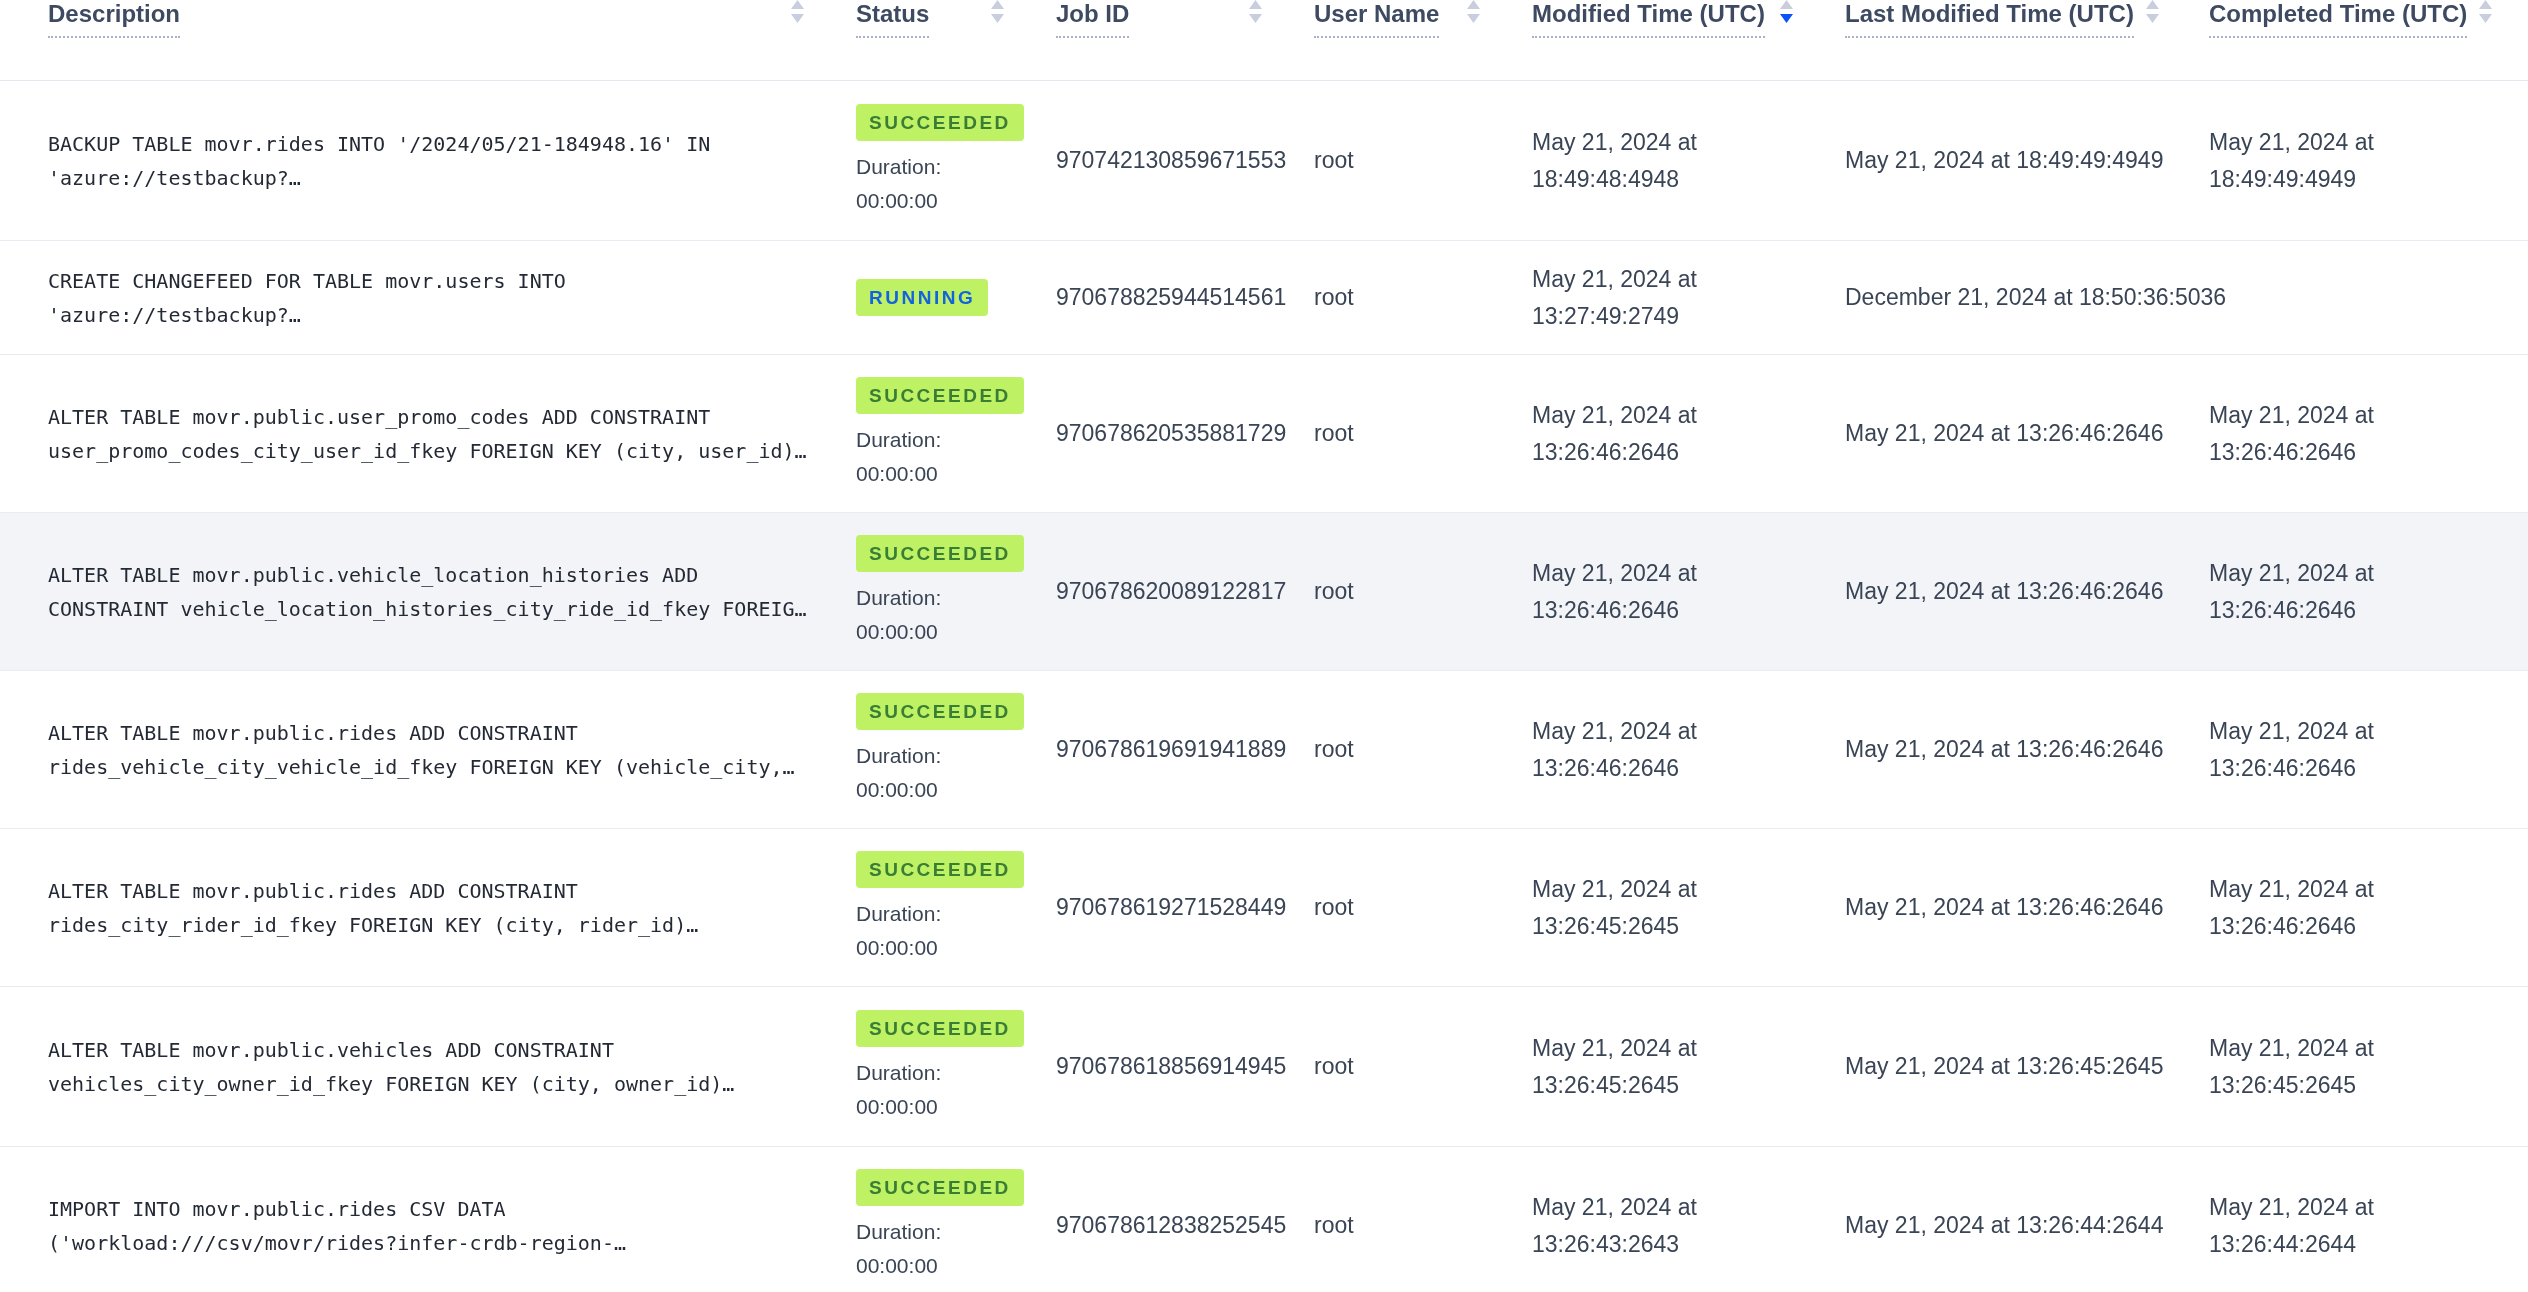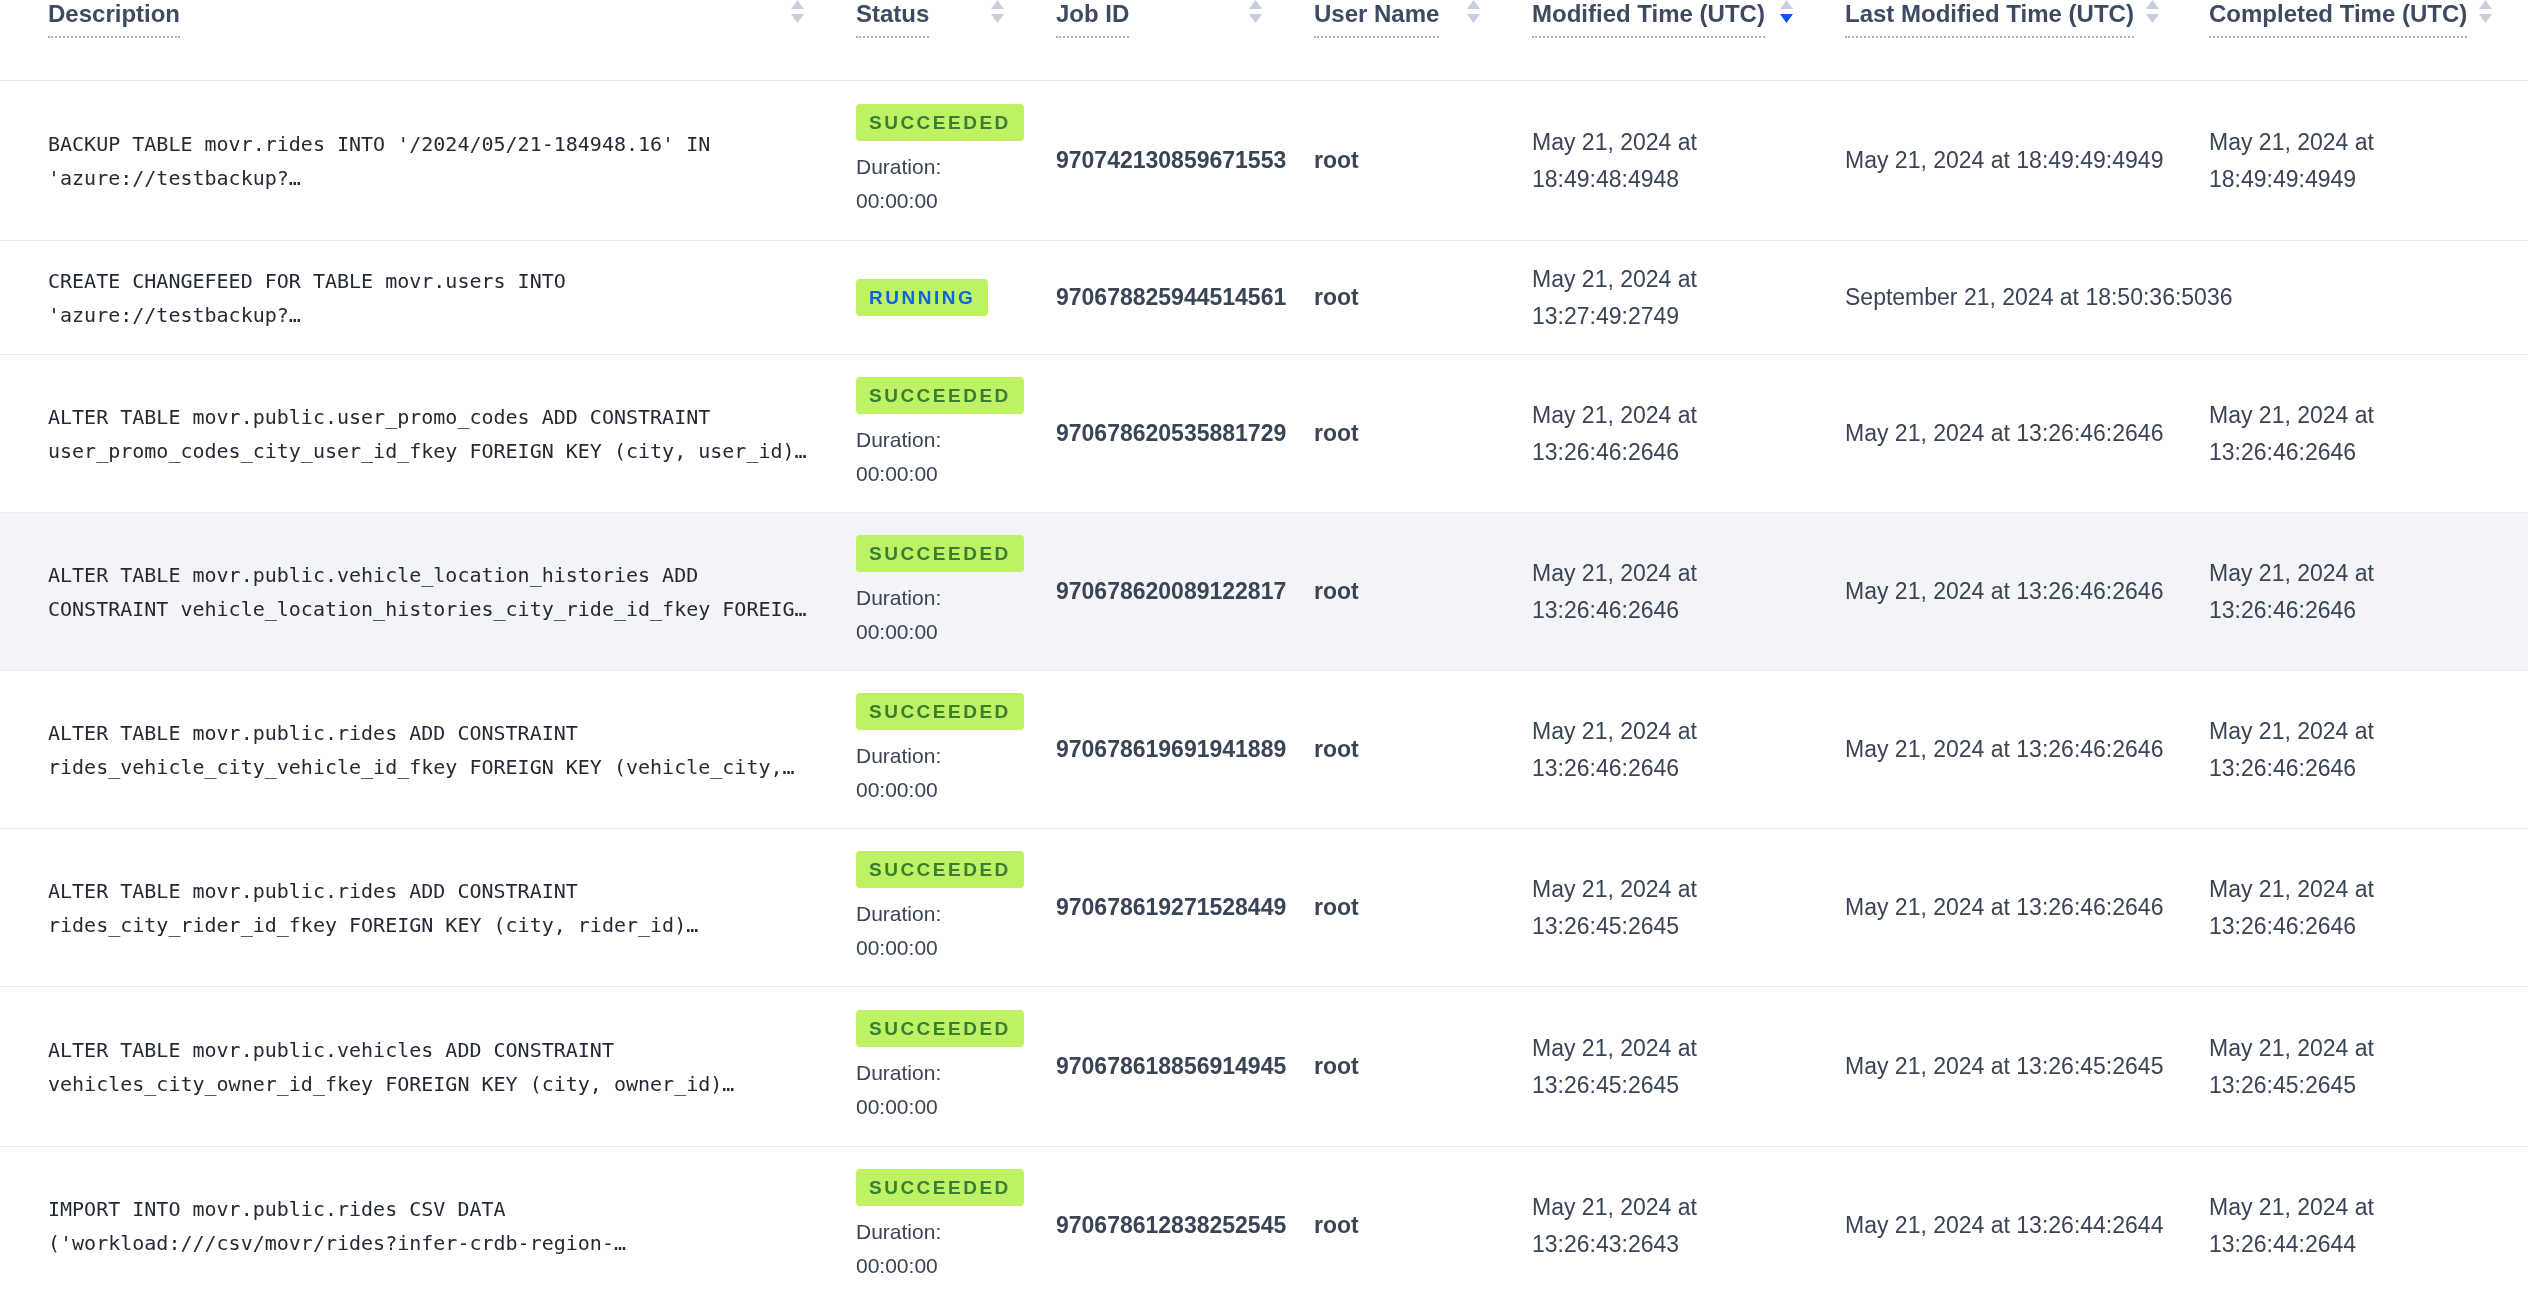--- a/index.html
+++ b/index.html
@@ -49,21 +49,21 @@
     font-size:19px; font-weight:700; letter-spacing:2.5px;
     color:#3a7d35; background:#bef264; white-space:nowrap;
   }
   .badge.running { color:#1363e0; background:#bef264; }
   .duration {
     margin-top:9px; font-size:21px; line-height:34px;
     color:#394455; white-space:pre-line;
   }
   .duration:empty { display:none; }
 
-  .cell-text { font-size:23px; color:#394455;font-weight:bold; }
+  .cell-text { font-size:23px; color:#394455; }
   .time-wrap { font-size:23px; line-height:37px; color:#394455; white-space:pre-line; }
   .time-line { font-size:23px; line-height:37px; color:#394455; white-space:nowrap; }
 </style>
 </head>
 <body>
 
 <div class="jobs-table">
 
   <div class="thead">
     <div class="th">
@@ -152,21 +152,21 @@
     <div class="td desc">CREATE CHANGEFEED FOR TABLE movr.users INTO
 'azure://testbackup?…</div>
     <div class="td status-cell">
       <span class="badge running">RUNNING</span>
 
     </div>
     <div class="td cell-text">970678825944514561</div>
     <div class="td cell-text">root</div>
     <div class="td time-wrap">May 21, 2024 at
 13:27:49:2749</div>
-    <div class="td time-line">September 21, 2024 at 18:50:36:5036</div>
+    <div class="td time-line">December 21, 2024 at 18:50:36:5036</div>
     <div class="td time-wrap"></div>
   </div>
 
   <div class="tr">
     <div class="td desc">ALTER TABLE movr.public.user_promo_codes ADD CONSTRAINT
 user_promo_codes_city_user_id_fkey FOREIGN KEY (city, user_id)…</div>
     <div class="td status-cell">
       <span class="badge">SUCCEEDED</span>
       <span class="duration">Duration:
 00:00:00</span>

